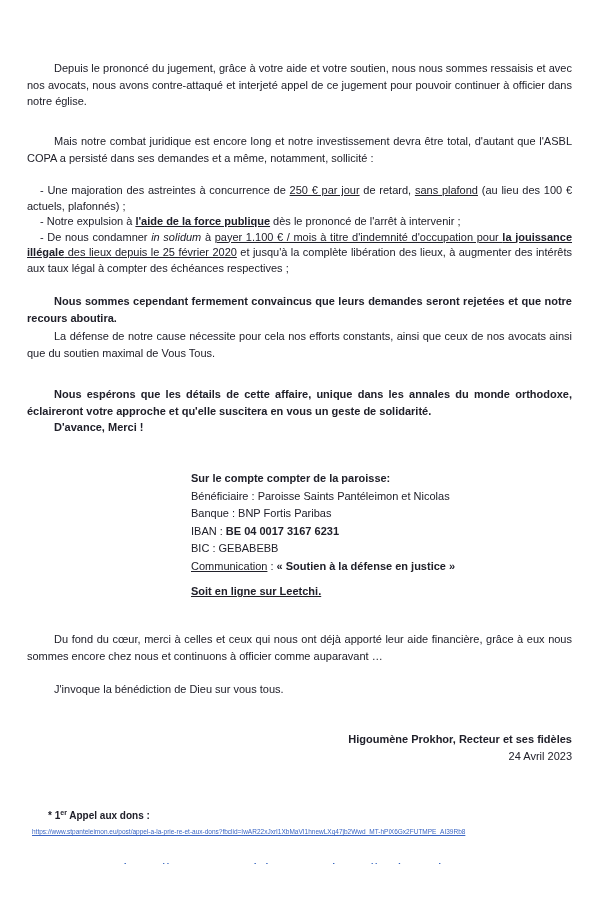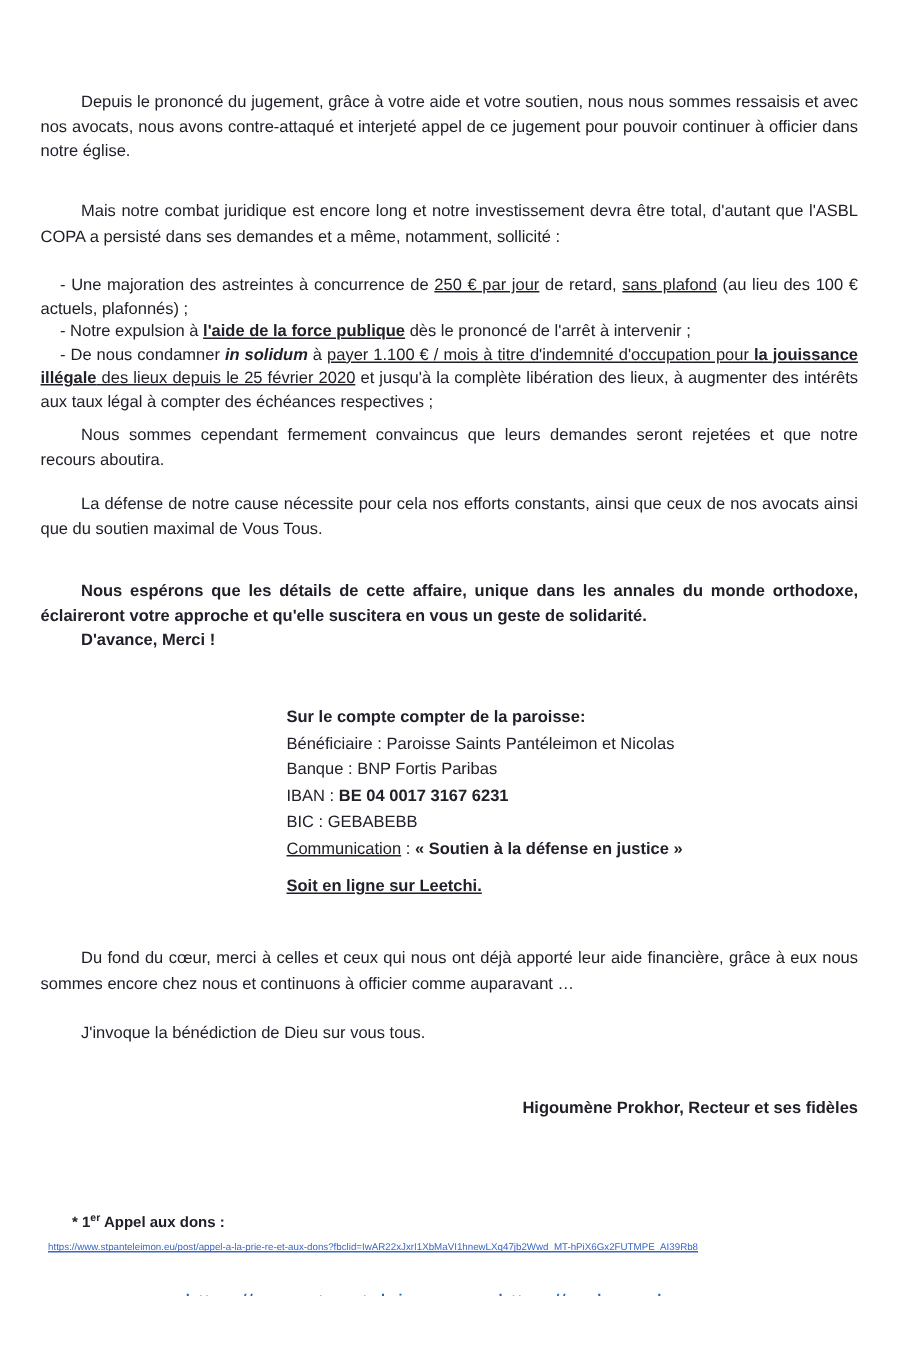--- a/index.html
+++ b/index.html
@@ -8,27 +8,27 @@
     font-family:"Liberation Sans", sans-serif; font-size:11px; color:#20202a;
     overflow:hidden;
   }
   .content { position:absolute; left:27px; right:28px; top:0; bottom:0; }
   .blk { position:absolute; left:0; right:0; }
   p { margin:0; line-height:16.5px; text-align:justify; }
   .indent { text-indent:27px; }
   .bullet { text-indent:13px; line-height:15.5px; }
   .rb { font-weight:bold; }
   .ru { text-decoration:underline; }
-  .ri { font-style:italic;font-weight:bold; }
+  .ri { font-style:italic; }
   .rp { vertical-align:super; font-size:7px; }
 
   .b-intro { top:60px; }
   .b-combat { top:133px; }
   .b-bullets { top:183px; }
-  .b-convaincus { top:282px; }
+  .b-convaincus { top:293px;font-weight:bold; }
   .b-defense { top:328px; }
   .b-esperons { top:386px; }
   .b-esperons p { font-weight:bold; }
   .b-bank { top:470px; left:164px; right:0; }
   .b-bank p { line-height:17.5px; text-align:left; }
   .bank-title { font-weight:bold; }
   .b-online { top:583px; left:164px; }
   .b-online p { font-weight:bold; text-decoration:underline; text-align:left; }
   .b-merci { top:631px; }
   .b-benediction { top:681px; }
@@ -97,20 +97,21 @@
     <div class="blk b-online">
       <p>Soit en ligne sur Leetchi.</p>
     </div>
 
     <div class="blk b-benediction">
       <p class="indent">J'invoque la bénédiction de Dieu sur vous tous.</p>
     </div>
 
     <div class="blk b-signature">
       <p class="sig-name">Higoumène Prokhor, Recteur et ses fidèles</p>
+      <p>24 Avril 2023</p>
     </div>
 
     <div class="blk b-footnote">
       <p class="fn-marker"><span>* 1</span><span class="rp">er</span><span> Appel aux dons :</span></p>
       <span class="fn-url">https://www.stpanteleimon.eu/post/appel-a-la-prie-re-et-aux-dons?fbclid=IwAR22xJxrI1XbMaVI1hnewLXq47jb2Wwd_MT-hPiX6Gx2FUTMPE_AI39Rb8</span>
     </div>
 
     <div class="blk b-footer">
       <span class="footer-link">https://www.stpanteleimon.eu</span><span class="footer-sep"> - </span><span class="footer-link">https://archeveche.eu</span>
     </div>

